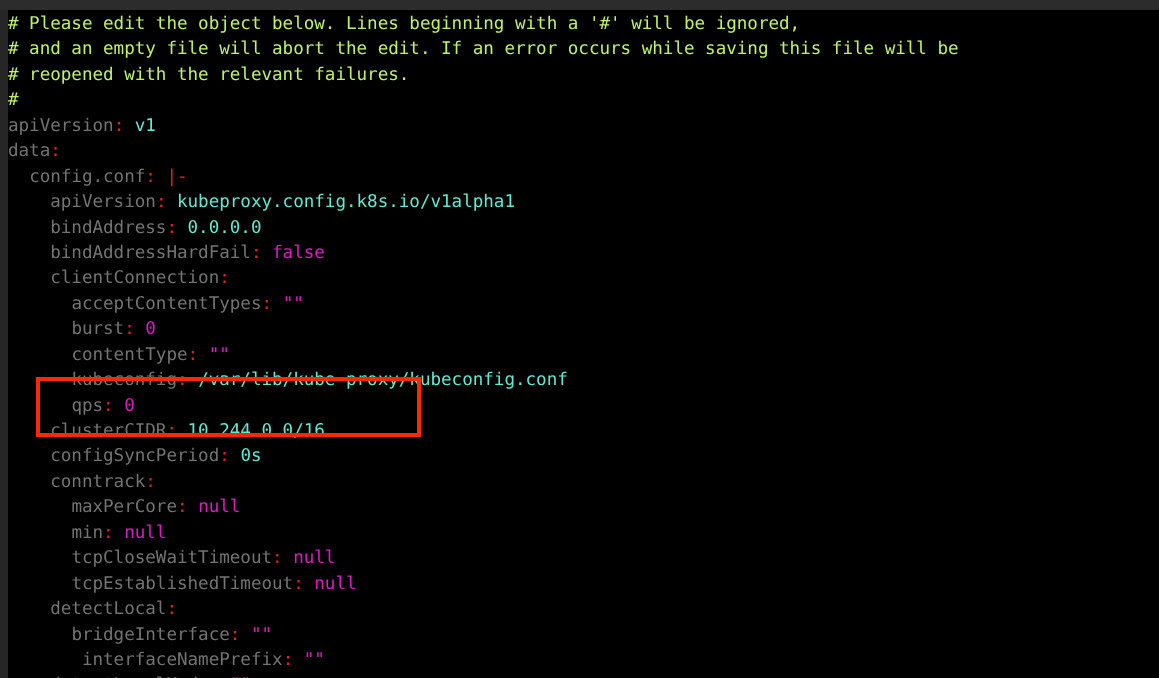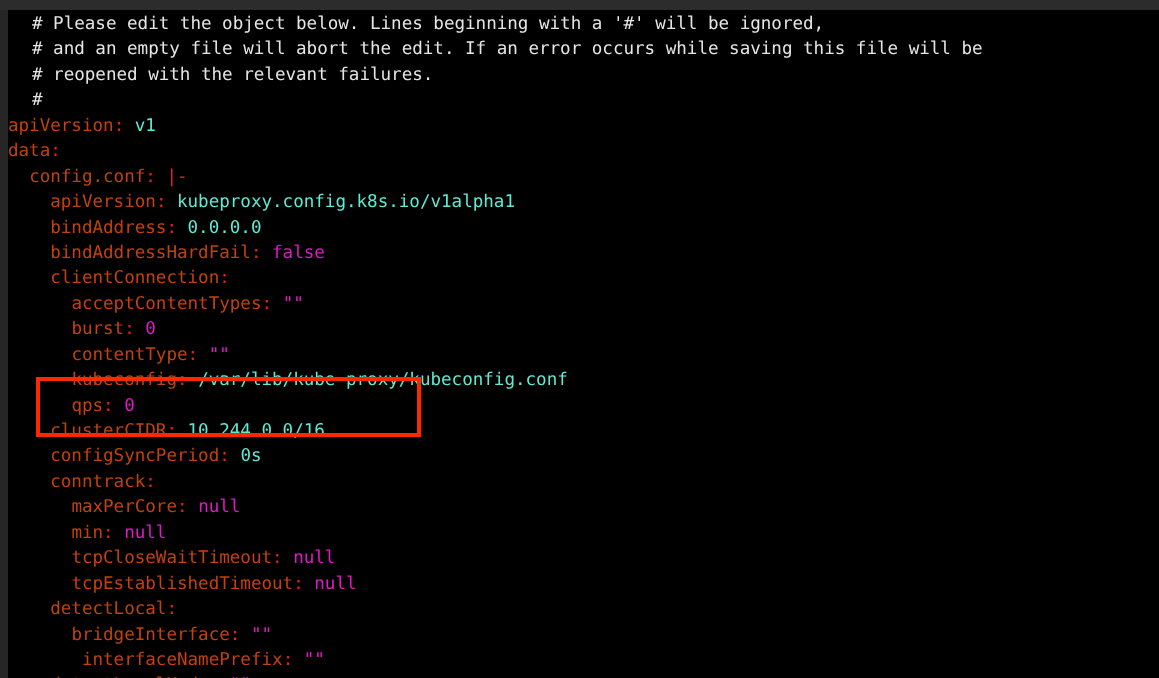--- a/index.html
+++ b/index.html
@@ -49,22 +49,22 @@
     font-family: "DejaVu Sans Mono", "Liberation Mono", monospace;
     font-size: 17.6px;
     line-height: 25.45px;
     letter-spacing: -0.03px;
     white-space: pre;
     color: #d6d6d6;
     -webkit-font-smoothing: none;
     text-rendering: geometricPrecision;
   }
   .line { display: block; height: 25.45px; }
-  .cm  { color: #e5e5e5; margin-left: 24px; }   
-  .key { color: #c2410c; }   
+  .cm  { color: #bef264; }   
+  .key { color: #737373; }   
   .pn  { color: #e8211b; }   
   .val { color: #5eead4; }   
   .lit { color: #e018c8; }   
 
   
   #annotation-box {
     position: absolute;
     left: 36px;
     top: 377px;
     width: 385px;

